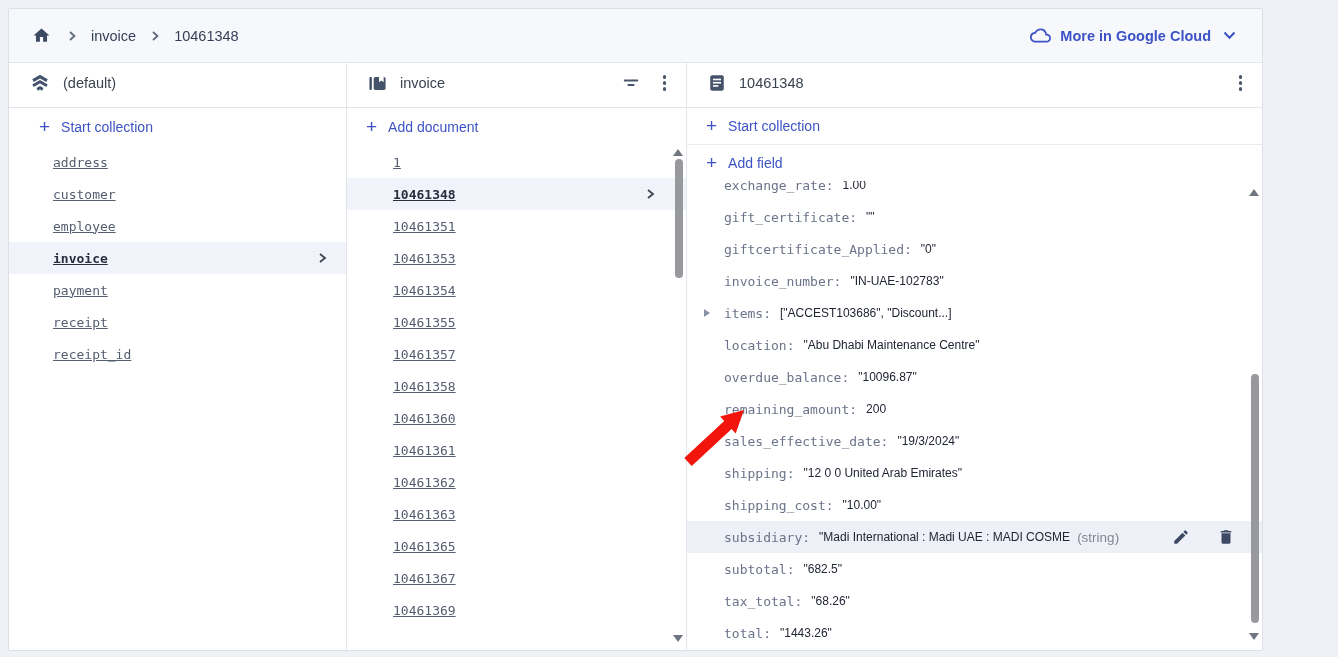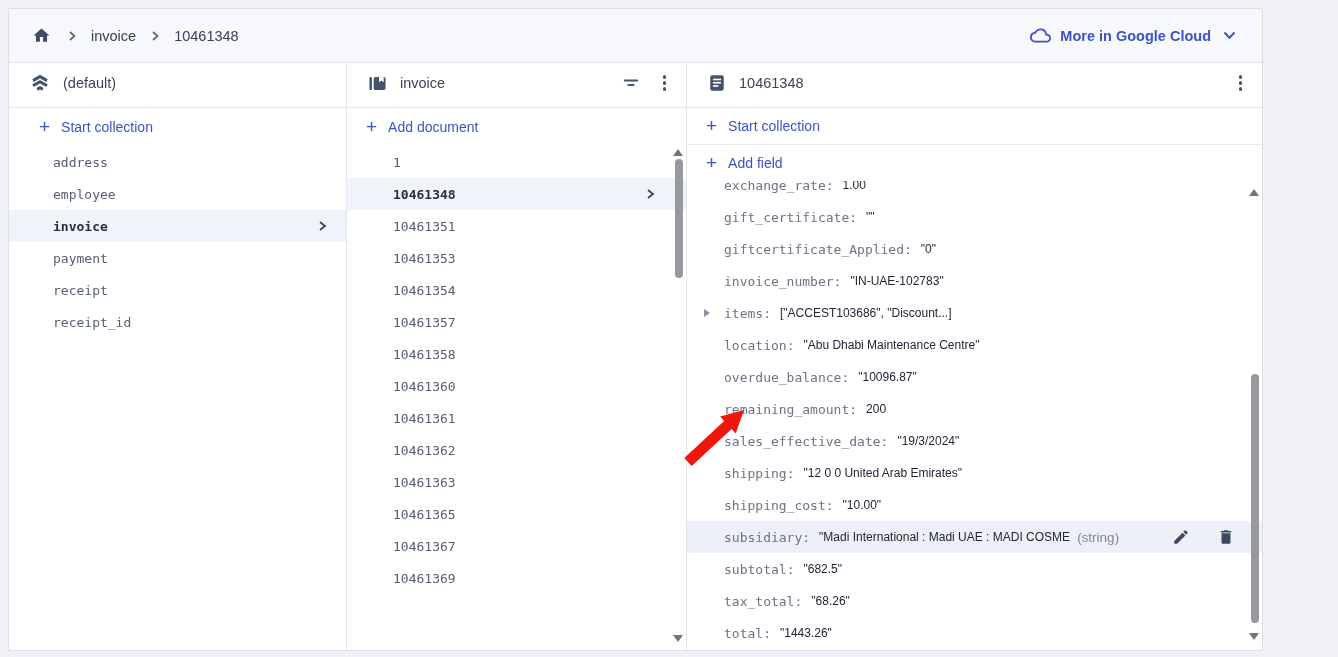--- a/index.html
+++ b/index.html
@@ -38,21 +38,21 @@
   .plus { font-size:19px; font-weight:400; line-height:1; color:#3d53c5; margin-top:-2px; }
   .pad-l { padding-left:30px; }
   .pad-m { padding-left:19px; }
   .bordered { border-bottom:1px solid #e8eaee; height:37px; flex:0 0 37px; }
   .addfield-row { height:36px; flex:0 0 36px; }
 
   .list { flex:1; min-height:0; }
   .scrollwrap { position:relative; flex:1; min-height:0; overflow:hidden; }
   .lrow { height:32px; display:flex; align-items:center;
           font-family:"DejaVu Sans Mono", monospace; font-size:13px; color:#545e70;
-          cursor:pointer; white-space:nowrap; }
+          cursor:pointer; white-space:nowrap;text-decoration:underline; }
   .lrow.sel { background:#f0f3fa; color:#272f3f; font-weight:bold; }
   .lrow .chev { margin-left:auto; display:none; align-items:center; }
   .lrow.sel .chev { display:flex; }
   .panel-db .lrow { padding:0 18px 0 44px; }
   .panel-col .lrow { padding:0 30px 0 46px; }
 
   
   .frow { height:32px; display:flex; align-items:center; padding-left:16px; padding-right:16px;
           white-space:nowrap; overflow:hidden; cursor:default; }
   .frow.hl { background:#edf0f7; }
@@ -131,20 +131,24 @@
         <div class="action-row pad-l">
           <span class="plus">+</span>
           <span>Start collection</span>
         </div>
         <div class="list" id="collections-list">
             <div class="lrow">
     <span class="lbl">address</span>
 
   </div>
             <div class="lrow">
+    <span class="lbl">customer</span>
+
+  </div>
+            <div class="lrow">
     <span class="lbl">employee</span>
 
   </div>
             <div class="lrow sel">
     <span class="lbl">invoice</span>
     <span class="chev">
       <svg width="12" height="12" viewBox="0 0 12 12">
                   <polyline points="4,2 9,6 4,10" fill="none" stroke="#3c4553" stroke-width="1.8"></polyline>
                 </svg>
     </span>
@@ -209,20 +213,24 @@
               <div class="lrow">
     <span class="lbl">10461351</span>
 
   </div>
               <div class="lrow">
     <span class="lbl">10461353</span>
 
   </div>
               <div class="lrow">
     <span class="lbl">10461354</span>
+
+  </div>
+              <div class="lrow">
+    <span class="lbl">10461355</span>
 
   </div>
               <div class="lrow">
     <span class="lbl">10461357</span>
 
   </div>
               <div class="lrow">
     <span class="lbl">10461358</span>
 
   </div>

